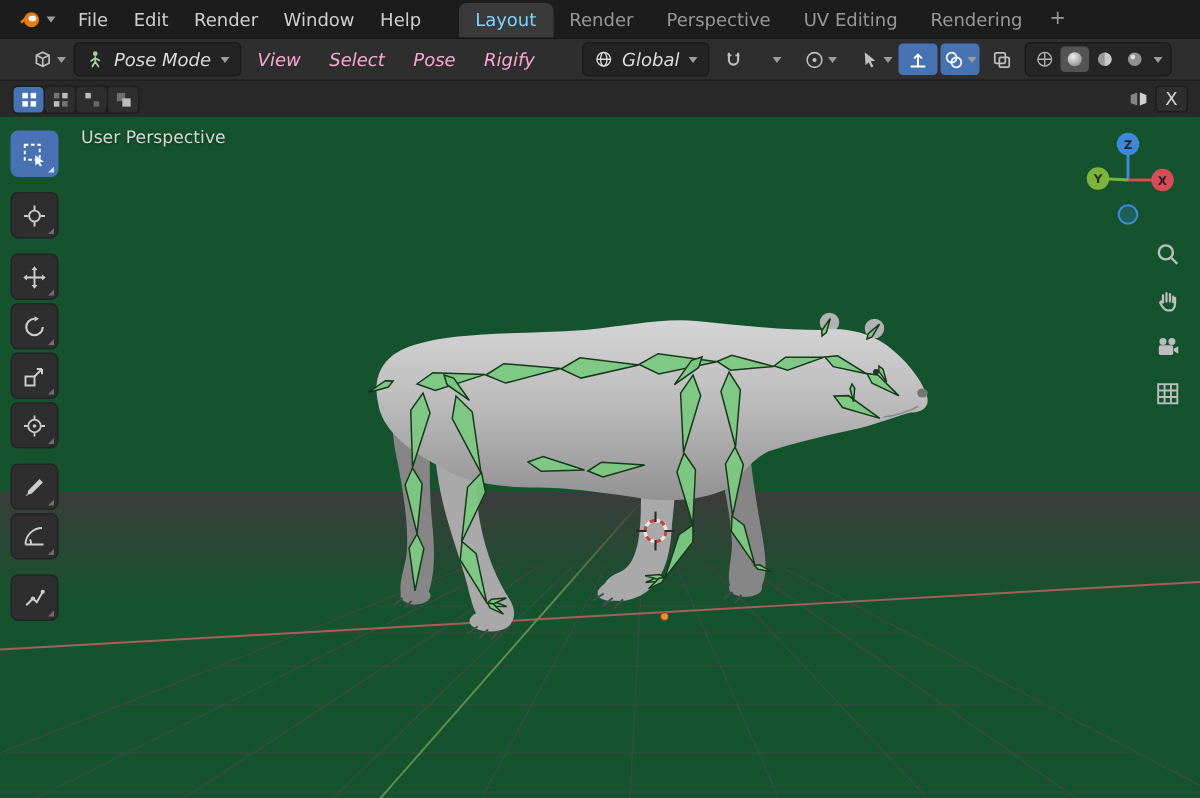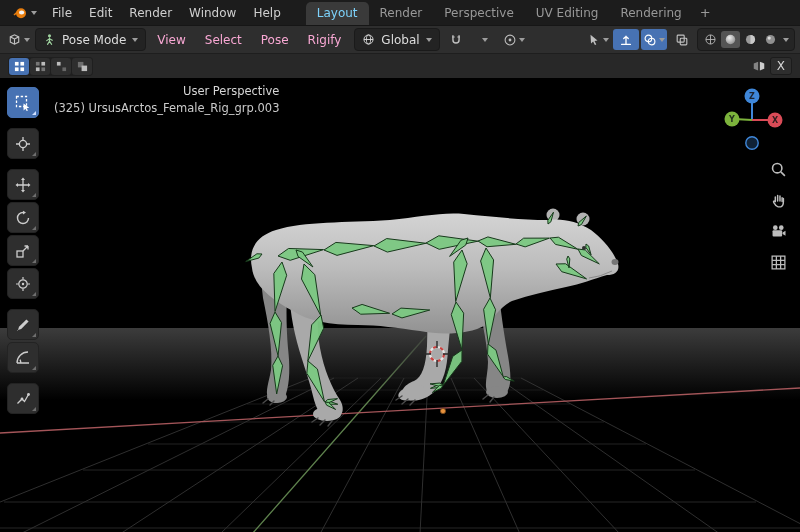--- a/index.html
+++ b/index.html
@@ -1,30 +1,30 @@
 <!DOCTYPE html>
 <html><head>
 <meta charset="utf-8">
 <style>
   html,body{margin:0;padding:0;width:800px;height:532px;overflow:hidden;
     font-family:"DejaVu Sans","Liberation Sans",sans-serif;font-size:12px;
     background:#1c1c1c;color:#c8c8c8;-webkit-font-smoothing:antialiased;}
-  #app{width:800px;height:532px;display:flex;flex-direction:column;text-align:right;}
+  #app{width:800px;height:532px;display:flex;flex-direction:column;}
 
   
   .topbar{height:25px;background:#1c1c1c;display:flex;align-items:center;padding:0 6px;gap:1px;flex:none;}
   .logo-btn{display:flex;align-items:center;gap:3px;padding:0 6px;height:100%;}
   .menu-item{padding:3px 8px;border-radius:3px;color:#cfcfcf;cursor:default;}
   .tabs{display:flex;align-items:flex-end;height:100%;margin-left:16px;}
   .tab{padding:4px 11px 5px;border-radius:5px 5px 0 0;color:#989898;}
   .tab.active{background:#3a3a3a;color:#7dd3fc;}
   .tab.addtab{color:#9a9a9a;padding:4px 7px 5px;font-size:13px;}
 
   
-  .vheader{height:27px;background:#2e2e2e;display:flex;align-items:center;padding:0 5px;gap:3px;flex:none;border-top:1px solid #161616;}
+  .vheader{height:27px;background:#2e2e2e;display:flex;align-items:center;padding:0 19px;gap:3px;flex:none;border-top:1px solid #161616;font-style:italic;}
   .field{display:inline-flex;align-items:center;gap:6px;height:21px;background:#232323;border:1px solid #1a1a1a;border-radius:4px;padding:0 7px;color:#dcdcdc;}
   .chev{width:0;height:0;border-left:3.5px solid transparent;border-right:3.5px solid transparent;border-top:4px solid #9d9d9d;display:inline-block;}
   .hmenu{padding:3px 8px;border-radius:3px;color:#f9a8d4;}
   .icon-btn{height:21px;min-width:22px;display:inline-flex;align-items:center;justify-content:center;gap:2px;border-radius:3px;padding:0 2px;color:#c0c0c0;}
   .icon-btn.blue{background:#4772b3;color:#fff;}
   .icon-btn svg{display:block;}
   .right-cluster{margin-left:auto;display:flex;align-items:center;gap:2px;}
   .shade-group{display:flex;align-items:center;background:#252525;border:1px solid #1a1a1a;border-radius:4px;height:21px;padding:0 3px;gap:1px;}
   .shade-btn{width:19px;height:17px;display:flex;align-items:center;justify-content:center;border-radius:3px;}
   .shade-btn.active{background:#545454;}
@@ -32,21 +32,21 @@
   
   .tsettings{height:24px;background:#282828;display:flex;align-items:center;padding:0 8px;gap:3px;flex:none;border-top:1px solid #1e1e1e;}
   .seg-group{display:flex;gap:1px;background:#1f1f1f;border-radius:4px;padding:1px;}
   .seg-btn{width:20px;height:17px;display:flex;align-items:center;justify-content:center;background:#2e2e2e;border-radius:3px;color:#bdbdbd;}
   .seg-btn.active{background:#4772b3;color:#fff;}
   .ts-right{margin-left:auto;display:flex;align-items:center;gap:6px;}
   .toggle-x{display:inline-flex;align-items:center;gap:4px;color:#cfcfcf;}
   .toggle-x .xlabel{background:#2e2e2e;border:1px solid #1c1c1c;border-radius:3px;padding:1px 6px;color:#d6d6d6;}
 
   
-  .viewport{position:relative;flex:1;background:#000000;overflow:hidden;text-decoration:underline;}
+  .viewport{position:relative;flex:1;background:#14532d;overflow:hidden;text-decoration:underline;}
   .vp-canvas{position:absolute;inset:0;}
   .overlay-text{position:absolute;left:54px;top:5px;line-height:17px;color:#d6d6d6;font-size:11.5px;text-shadow:0 1px 2px rgba(0,0,0,.45);pointer-events:none;}
   .overlay-text .l2{color:#cacaca;}
 
   .toolcol{position:absolute;left:7px;top:9px;display:flex;flex-direction:column;gap:2px;}
   .tool-btn{width:30px;height:29px;background:#2e2e2e;border:1px solid #232323;border-radius:5px;display:flex;align-items:center;justify-content:center;color:#cdcdcd;position:relative;}
   .tool-btn.active{background:#4772b3;border-color:#4772b3;color:#fff;}
   .tool-btn::after{content:"";position:absolute;right:2px;bottom:2px;border-left:4px solid transparent;border-bottom:4px solid #6e6e6e;}
   .tool-btn.active::after{border-bottom-color:#cfe0ff;}
   .tool-gap{height:6px;}
@@ -102,21 +102,21 @@
         <path d="M8 6 V10 M8 7 L4.6 9.4 M8 7 L11.4 9 M8 10 L5.6 14 M8 10 L10.6 14"></path>
       </svg>
       <span>Pose Mode</span>
       <span class="chev"></span>
     </span>
     <span class="hmenu">View</span>
     <span class="hmenu">Select</span>
     <span class="hmenu">Pose</span>
     <span class="hmenu">Rigify</span>
 
-    <span class="field" style="margin-left:2px">
+    <span class="field" style="margin-left:20px">
       <svg width="13" height="13" viewBox="0 0 16 16" fill="none" stroke="currentColor" stroke-width="1.1">
         <circle cx="8" cy="8" r="5.6"></circle>
         <ellipse cx="8" cy="8" rx="2.6" ry="5.6"></ellipse>
         <path d="M2.4 8 H13.6"></path>
       </svg>
       <span>Global</span>
       <span class="chev"></span>
     </span>
 
     <span class="icon-btn">
@@ -363,21 +363,20 @@
 
       <g>
         <circle cx="437" cy="276" r="7" fill="none" stroke="#e6e6e6" stroke-width="2.2"></circle>
         <circle cx="437" cy="276" r="7" fill="none" stroke="#c8413f" stroke-width="2.2" stroke-dasharray="3.6 3.6"></circle>
         <path d="M437,263 V270 M437,282 V289 M424,276 H431 M443,276 H450" stroke="#2a2a2a" stroke-width="1.4"></path>
       </g>
     </svg>
 
     <div class="overlay-text">
       <div>User Perspective</div>
-      <div class="l2">(325) UrsusArctos_Female_Rig_grp.003</div>
     </div>
 
     <div class="toolcol">
       <div class="tool-btn active">
         <svg width="16" height="16" viewBox="0 0 16 16" fill="none" stroke="currentColor" stroke-width="1.3">
           <rect x="1.5" y="1.5" width="10" height="10" stroke-dasharray="2.4 1.8"></rect>
           <path d="M8 8 L14 13 L11.4 13.2 L12.6 15.4" fill="currentColor" stroke="none" opacity="0"></path>
           <path d="M8.5 8.5 L14.2 12.8 L11.6 13.2 L13 15.6 L11.6 16 L10.4 13.8 L8.6 15.4 Z" fill="currentColor" stroke="none"></path>
         </svg>
       </div>

